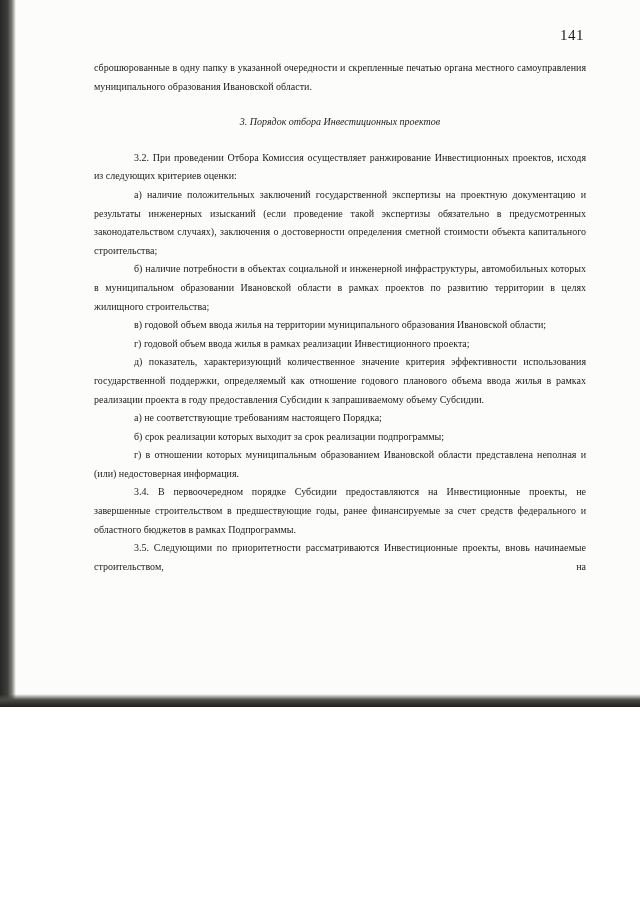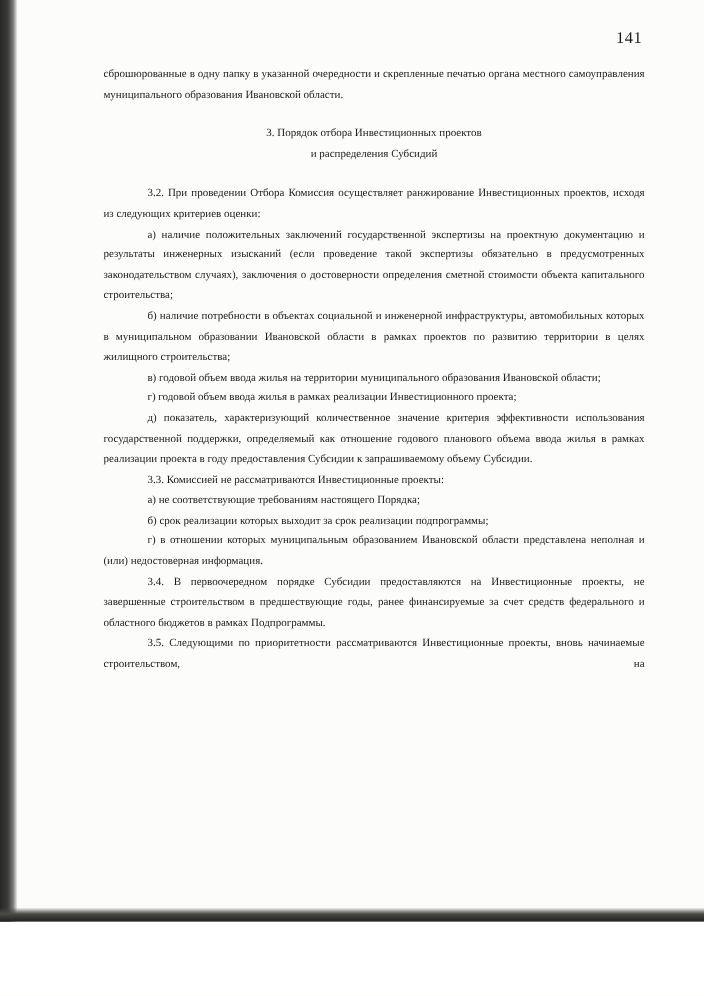--- a/index.html
+++ b/index.html
@@ -3,21 +3,21 @@
 <meta charset="utf-8">
 <style>
   html, body { margin: 0; padding: 0; }
   body {
     width: 640px; height: 905px;
     background: #ffffff;
     font-family: "Liberation Serif", "DejaVu Serif", serif;
   }
   .page {
     position: relative;
-    width: 640px; height: 838px;
+    width: 640px; height: 707px;
     background: #fcfcfa;
     overflow: hidden;
     color: #1b1b1a;
   }
   
   .edge-left {
     position: absolute; left: 0; top: 0; bottom: 0; width: 16px;
     background: linear-gradient(to right, #262624 0%, #3c3c3a 45%, #7d7d79 75%, rgba(160,160,155,0) 100%);
   }
   .edge-bottom {
@@ -36,45 +36,43 @@
   }
   .para { margin: 0; padding: 0; }
   .ind { text-indent: 40px; }
   .cont { text-indent: 0; }
   .last { text-align-last: justify; }
   .heading {
     text-align: center;
     text-align-last: center;
     margin: 17px 0 17px 0;
   }
-  .heading span { display: block; }
+  .heading span { display: block; font-style: italic; }
 </style>
 </head>
 <body>
 
 <div class="page">
   <div class="edge-left"></div>
   <div class="edge-bottom"></div>
 
   <div class="page-number">141</div>
 
   <div class="content">
     <p class="para cont">сброшюрованные в одну папку в указанной очередности и скрепленные печатью органа местного самоуправления муниципального образования Ивановской области.</p>
 
     <div class="heading">
       <span>3. Порядок отбора Инвестиционных проектов</span>
-      <span>и распределения Субсидий</span>
     </div>
 
     <p class="para ind">3.2. При проведении Отбора Комиссия осуществляет ранжирование Инвестиционных проектов, исходя из следующих критериев оценки:</p>
     <p class="para ind">а) наличие положительных заключений государственной экспертизы на проектную документацию и результаты инженерных изысканий (если проведение такой экспертизы обязательно в предусмотренных законодательством случаях), заключения о достоверности определения сметной стоимости объекта капитального строительства;</p>
     <p class="para ind">б) наличие потребности в объектах социальной и инженерной инфраструктуры, автомобильных которых в муниципальном образовании Ивановской области в рамках проектов по развитию территории в целях жилищного строительства;</p>
     <p class="para ind">в) годовой объем ввода жилья на территории муниципального образования Ивановской области;</p>
     <p class="para ind">г) годовой объем ввода жилья в рамках реализации Инвестиционного проекта;</p>
     <p class="para ind">д) показатель, характеризующий количественное значение критерия эффективности использования государственной поддержки, определяемый как отношение годового планового объема ввода жилья в рамках реализации проекта в году предоставления Субсидии к запрашиваемому объему Субсидии.</p>
-    <p class="para ind">3.3. Комиссией не рассматриваются Инвестиционные проекты:</p>
     <p class="para ind">а) не соответствующие требованиям настоящего Порядка;</p>
     <p class="para ind">б) срок реализации которых выходит за срок реализации подпрограммы;</p>
     <p class="para ind">г) в отношении которых муниципальным образованием Ивановской области представлена неполная и (или) недостоверная информация.</p>
     <p class="para ind">3.4. В первоочередном порядке Субсидии предоставляются на Инвестиционные проекты, не завершенные строительством в предшествующие годы, ранее финансируемые за счет средств федерального и областного бюджетов в рамках Подпрограммы.</p>
     <p class="para ind last">3.5. Следующими по приоритетности рассматриваются Инвестиционные проекты, вновь начинаемые строительством, на</p>
   </div>
 </div>
 
 </body></html>

